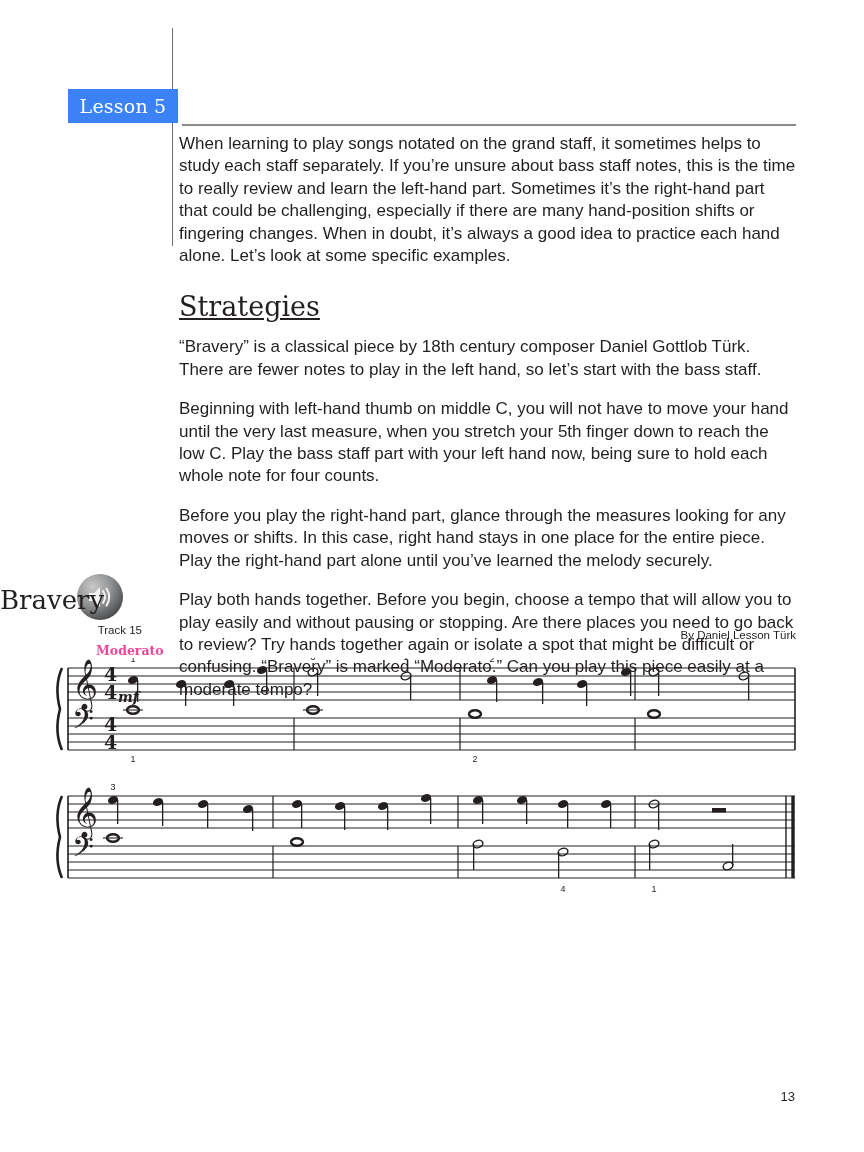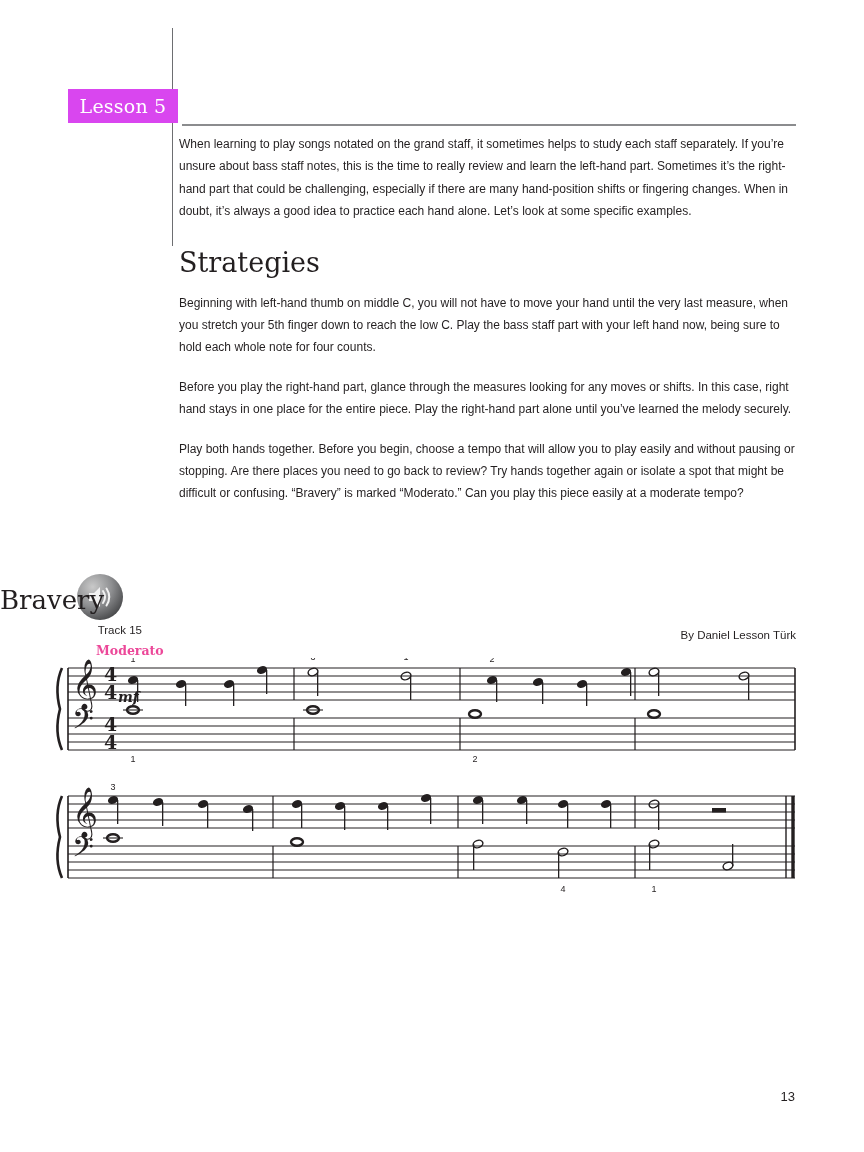--- a/index.html
+++ b/index.html
@@ -25,21 +25,21 @@
     width: 1px;
     height: 218px;
     background: #6d6e71;
   }
   .lesson-badge {
     position: absolute;
     left: 68px;
     top: 89px;
     width: 110px;
     height: 34px;
-    background: #d946ef;
+    background: #3b82f6;
     color: #ffffff;
     font-family: "DejaVu Serif", serif;
     font-size: 19px;
     line-height: 34px;
     text-align: center;
     letter-spacing: .2px;
   }
   .title-block {
     position: absolute;
     left: 182px;
@@ -65,31 +65,32 @@
 
   
   .body-col {
     position: absolute;
     left: 179px;
     top: 133px;
     width: 617px;
   }
   p.para {
     margin: 0 0 17px 0;
-    font-size: 12px;
+    font-size: 17px;
     line-height: 22.4px;
     color: #231f20;
   }
   h2.section {
     margin: 25px 0 14px 0;
     font-family: "DejaVu Serif", serif;
     font-weight: normal;
     font-size: 27px;
     line-height: 30px;
     color: #231f20;
+    text-decoration: underline;
   }
 
   
   .music {
     position: absolute;
     left: 0;
     top: 566px;
     width: 864px;
   }
   .track-icon {
@@ -162,20 +163,21 @@
   <div class="lesson-badge">Lesson 5</div>
 
 
   <div class="hrule"></div>
 
   <div class="body-col">
     <p class="para">When learning to play songs notated on the grand staff, it sometimes helps to study each staff separately. If you’re unsure about bass staff notes, this is the time to really review and learn the left-hand part. Sometimes it’s the right-hand part that could be challenging, especially if there are many hand-position shifts or fingering changes. When in doubt, it’s always a good idea to practice each hand alone. Let’s look at some specific examples.</p>
 
     <h2 class="section">Strategies</h2>
 
+    <p class="para">“Bravery” is a classical piece by 18th century composer Daniel Gottlob Türk. There are fewer notes to play in the left hand, so let’s start with the bass staff.</p>
     <p class="para">Beginning with left-hand thumb on middle C, you will not have to move your hand until the very last measure, when you stretch your 5th finger down to reach the low C. Play the bass staff part with your left hand now, being sure to hold each whole note for four counts.</p>
     <p class="para">Before you play the right-hand part, glance through the measures looking for any moves or shifts. In this case, right hand stays in one place for the entire piece. Play the right-hand part alone until you’ve learned the melody securely.</p>
     <p class="para">Play both hands together. Before you begin, choose a tempo that will allow you to play easily and without pausing or stopping. Are there places you need to go back to review? Try hands together again or isolate a spot that might be difficult or confusing. “Bravery” is marked “Moderato.” Can you play this piece easily at a moderate tempo?</p>
   </div>
 
   <div class="music">
 
     <div class="track-icon">
       <svg width="30" height="28" viewBox="0 0 30 28" aria-hidden="true">
         <path d="M4 10 H9 L15 4 V24 L9 18 H4 Z" fill="#f2f2f2"></path>

